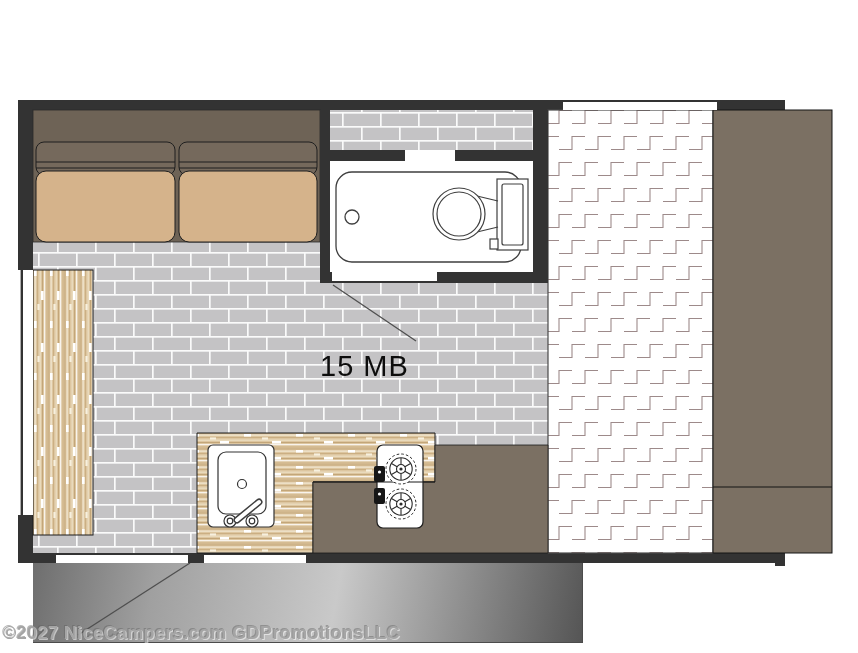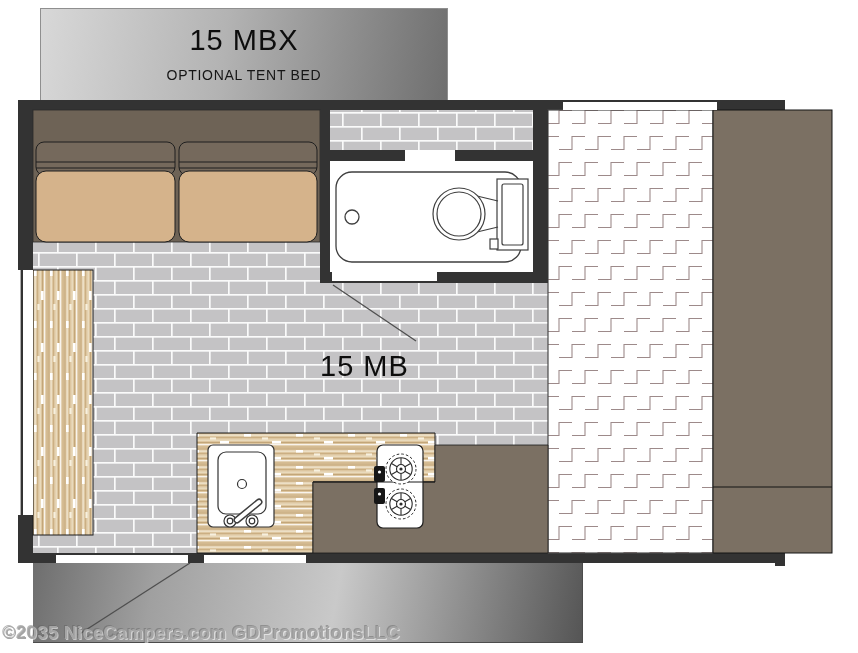--- a/index.html
+++ b/index.html
@@ -17,24 +17,20 @@
   .plan-label{position:absolute;left:320px;top:350px;font-size:29px;letter-spacing:1px;color:#0d0d0d;}
   .watermark{position:absolute;left:3px;top:623px;font-size:18px;font-weight:bold;
              letter-spacing:0.4px;color:#a5a5a5;
              text-shadow:1px 1px 0 rgba(255,255,255,.55), -1px -1px 0 rgba(96,96,96,.45);}
 </style>
 </head>
 <body>
 
 <div class="stage">
 
-  <div class="model-box">
-    <div class="model-name">15 MBX</div>
-    <div class="model-sub">OPTIONAL TENT BED</div>
-  </div>
 
   <div class="tent-ext"></div>
 
   <svg class="plan-svg" width="858" height="653" viewBox="0 0 858 653">
     <defs>
       <pattern id="brick" width="38" height="28" patternUnits="userSpaceOnUse">
         <rect width="38" height="28" fill="#c4c3c5"></rect>
         <rect x="0" y="0" width="38" height="1.7" fill="#fafafa"></rect>
         <rect x="0" y="14" width="38" height="1.7" fill="#fafafa"></rect>
         <rect x="0" y="0" width="1.7" height="14" fill="#fafafa"></rect>
@@ -182,15 +178,15 @@
       <rect x="56" y="555" width="132" height="8"></rect>
       <rect x="204" y="555" width="102" height="8"></rect>
     </g>
 
     <g fill="none" stroke-width="1.3" stroke="#4f4f4f">
       <line x1="333" y1="285" x2="416" y2="341"></line>
     </g>
   </svg>
 
   <div class="plan-label">15 MB</div>
-  <div class="watermark">©2035 NiceCampers.com GDPromotionsLLC</div>
+  <div class="watermark">©2027 NiceCampers.com GDPromotionsLLC</div>
 
 </div>
 
 </body></html>

